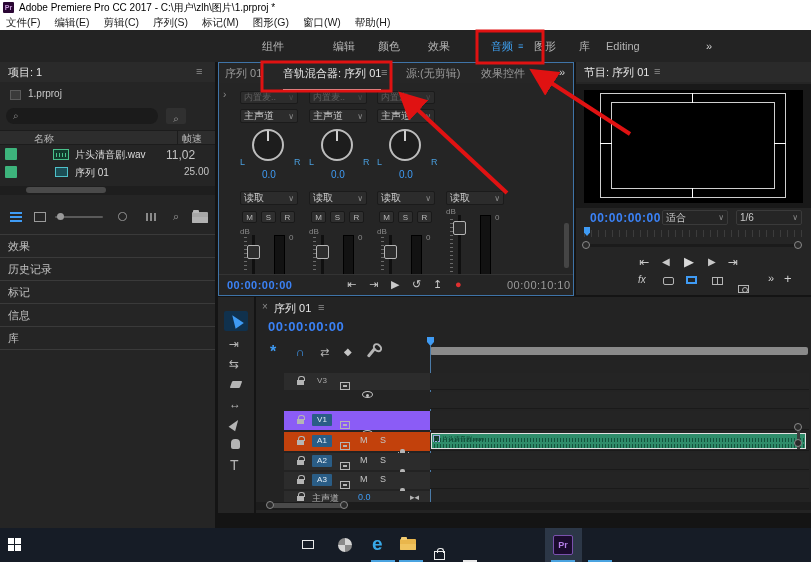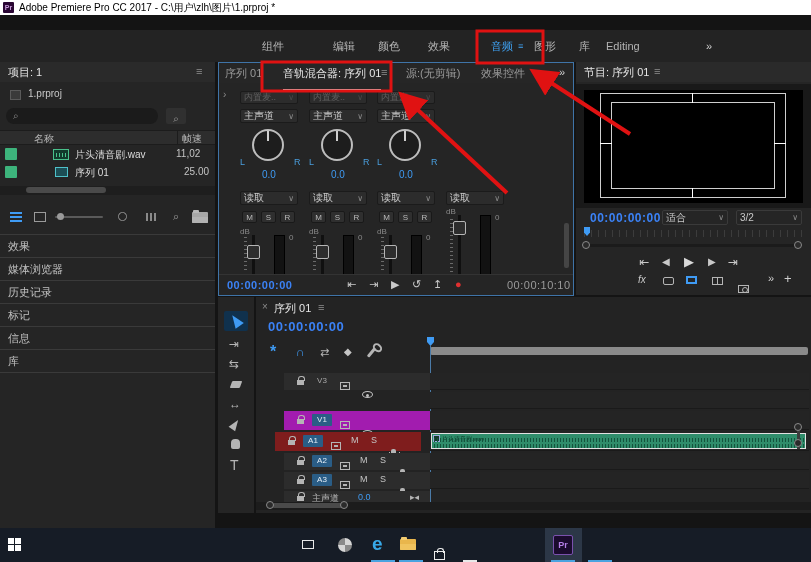--- a/index.html
+++ b/index.html
@@ -81,20 +81,30 @@
 </head>
 <body>
 
 <div class="screen">
 
   <div class="abs titlebar">
     <div class="abs prlogo">Pr</div>
     <span class="abs" style="left:19px;top:0;">Adobe Premiere Pro CC 2017 - C:\用户\zlh\图片\1.prproj *</span>
   </div>
 
+  <div class="abs menubar">
+    <span>文件(F)</span>
+    <span>编辑(E)</span>
+    <span>剪辑(C)</span>
+    <span>序列(S)</span>
+    <span>标记(M)</span>
+    <span>图形(G)</span>
+    <span>窗口(W)</span>
+    <span>帮助(H)</span>
+  </div>
 
   <div class="abs wsbar">
     <span class="wstab" style="left:262px;">组件</span>
     <span class="wstab" style="left:333px;">编辑</span>
     <span class="wstab" style="left:378px;">颜色</span>
     <span class="wstab" style="left:428px;">效果</span>
     <span class="wstab active" style="left:491px;">音频</span>
     <span class="wstab active" style="left:518px;font-size:9px;">≡</span>
     <span class="wstab" style="left:534px;">图形</span>
     <span class="wstab" style="left:579px;">库</span>
@@ -122,21 +132,21 @@
       <div class="abs" style="left:177px;top:0;width:1px;height:14px;background:#1c1c1c;"></div>
       <span class="abs" style="left:182px;top:1px;font-size:10px;color:#b8b8b8;">帧速</span>
     </div>
 
     <div class="abs" style="left:0;top:84px;width:215px;height:17px;">
       <div class="abs swatch" style="left:5px;top:2px;"></div>
       <div class="abs" style="left:53px;top:3px;width:16px;height:11px;background:#123a2c;border:1px solid #49c08b;">
         <div class="abs" style="left:2px;top:3px;width:10px;height:4px;background:repeating-linear-gradient(90deg,#49c08b 0 1px,transparent 1px 3px);"></div>
       </div>
       <span class="abs" style="left:75px;top:2px;font-size:10px;color:#dcdcdc;">片头清音剧.wav</span>
-      <span class="abs" style="left:176px;top:2px;font-size:10px;color:#c4c4c4;">11,02</span>
+      <span class="abs" style="left:166px;top:2px;font-size:12px;color:#c4c4c4;">11,02</span>
     </div>
 
     <div class="abs" style="left:0;top:102px;width:215px;height:17px;">
       <div class="abs swatch" style="left:5px;top:2px;"></div>
       <div class="abs" style="left:55px;top:3px;width:13px;height:10px;background:#1c4e55;border:1px solid #4fc1c9;"></div>
       <span class="abs" style="left:75px;top:2px;font-size:10px;color:#dcdcdc;">序列 01</span>
       <span class="abs" style="left:184px;top:2px;font-size:10px;color:#c4c4c4;">25.00</span>
     </div>
 
     <div class="abs" style="left:0;top:124px;width:215px;height:9px;background:#1e1e1e;">
@@ -150,21 +160,20 @@
         <div class="abs" style="left:2px;top:-3px;width:7px;height:7px;background:#9a9a9a;border-radius:50%;"></div>
       </div>
       <div class="abs" style="left:118px;top:4px;width:9px;height:9px;border:1px solid #8a8a8a;border-radius:50%;transform:rotate(45deg);"></div>
       <div class="abs" style="left:146px;top:5px;width:12px;height:8px;background:repeating-linear-gradient(90deg,#8a8a8a 0 2px,transparent 2px 4px);"></div>
       <span class="abs" style="left:173px;top:2px;color:#9a9a9a;font-size:11px;">⌕</span>
       <div class="abs folderic" style="left:192px;top:4px;filter:grayscale(1) brightness(.9);"></div>
     </div>
 
     <div class="abs" style="left:0;top:172px;width:215px;">
       <div class="seprow">效果</div>
-      <div class="seprow">媒体浏览器</div>
       <div class="seprow">历史记录</div>
       <div class="seprow">标记</div>
       <div class="seprow">信息</div>
       <div class="seprow" style="border-bottom:1px solid #3a3a3a;">库</div>
     </div>
   </div>
 
   <div class="abs panel" style="left:218px;top:62px;width:356px;height:234px;border:1px solid #3f74a8;">
     <div class="abs" style="left:0;top:0;width:354px;height:20px;background:#262626;">
       <span class="abs ptab" style="left:6px;top:3px;">序列 01</span>
@@ -301,21 +310,21 @@
         <div class="abs" style="left:16px;top:53px;width:12px;height:1px;background:#fff;"></div>
         <div class="abs" style="left:190px;top:53px;width:12px;height:1px;background:#fff;"></div>
       </div>
     </div>
     <span class="abs tc" style="left:14px;top:149px;font-size:12px;">00:00:00:00</span>
     <div class="abs dd" style="left:86px;top:148px;width:66px;height:15px;font-size:10px;background:#252525;border-color:#3a3a3a;">
         <span>适合</span>
         <span class="chev">∨</span>
       </div>
     <div class="abs dd" style="left:160px;top:148px;width:66px;height:15px;font-size:10px;background:#252525;border-color:#3a3a3a;">
-        <span>3/2</span>
+        <span>1/6</span>
         <span class="chev">∨</span>
       </div>
 
     <div class="abs" style="left:8px;top:168px;width:219px;height:7px;background:repeating-linear-gradient(90deg,#3c3c3c 0 1px,transparent 1px 7px);"></div>
     <div class="abs" style="left:8px;top:165px;width:6px;height:9px;background:#3f9bf4;clip-path:polygon(0 0,100% 0,100% 60%,50% 100%,0 60%);"></div>
     <div class="abs" style="left:10px;top:182px;width:215px;height:3px;background:#1b1b1b;border-radius:2px;"></div>
     <div class="abs" style="left:6px;top:179px;width:8px;height:8px;border:1px solid #8a8a8a;border-radius:50%;background:#2a2a2a;"></div>
     <div class="abs" style="left:218px;top:179px;width:8px;height:8px;border:1px solid #8a8a8a;border-radius:50%;background:#2a2a2a;"></div>
 
     <span class="abs" style="left:63px;top:193px;color:#c9c9c9;font-size:12px;">⇤</span>
@@ -366,29 +375,29 @@
     <div class="abs" style="left:28px;top:76px;width:146px;height:17px;background:#2c2c2c;">
       <div class="abs lockic" style="left:13px;top:7px;"></div>
       <span class="abs badge" style="left:28px;top:2px;">V3</span>
       <div class="abs syncic" style="left:56px;top:4px;"></div>
       <div class="abs eyeic" style="left:78px;top:5px;"></div>
     </div>
     <div class="abs" style="left:174px;top:76px;width:379px;height:17px;background:#242424;border-bottom:1px solid #1a1a1a;"></div>
 
     <div class="abs" style="left:174px;top:95px;width:379px;height:17px;background:#242424;border-bottom:1px solid #1a1a1a;"></div>
 
-    <div class="abs" style="left:28px;top:114px;width:146px;height:19px;background:#a21caf;">
+    <div class="abs" style="left:28px;top:114px;width:146px;height:19px;background:#8b5cf6;">
       <div class="abs lockic" style="left:13px;top:8px;"></div>
       <span class="abs badge on" style="left:28px;top:3px;">V1</span>
       <div class="abs syncic" style="left:56px;top:5px;"></div>
       <div class="abs eyeic" style="left:78px;top:6px;"></div>
     </div>
     <div class="abs" style="left:174px;top:114px;width:379px;height:19px;background:#242424;border-bottom:1px solid #1a1a1a;"></div>
 
-    <div class="abs" style="left:19px;top:135px;width:146px;height:19px;background:#7f1d1d;">
+    <div class="abs" style="left:28px;top:135px;width:146px;height:19px;background:#c2410c;">
       <div class="abs lockic" style="left:13px;top:8px;"></div>
       <span class="abs badge on" style="left:28px;top:3px;">A1</span>
       <div class="abs syncic" style="left:56px;top:5px;"></div>
       <span class="abs" style="left:76px;top:3px;color:#c5c5c5;font-size:9px;">M</span>
       <span class="abs" style="left:96px;top:3px;color:#c5c5c5;font-size:9px;">S</span>
       <div class="abs micic" style="left:116px;top:4px;"></div>
     </div>
     <div class="abs" style="left:174px;top:135px;width:379px;height:19px;background:#242424;border-bottom:1px solid #1a1a1a;">
       <div class="abs" style="left:1px;top:1px;width:375px;height:16px;background:#2f8d6b;border:1px solid #e2e2e2;">
         <div class="abs" style="left:1px;top:1px;width:7px;height:7px;background:#123a2c;border:1px solid #9ad;"></div>

